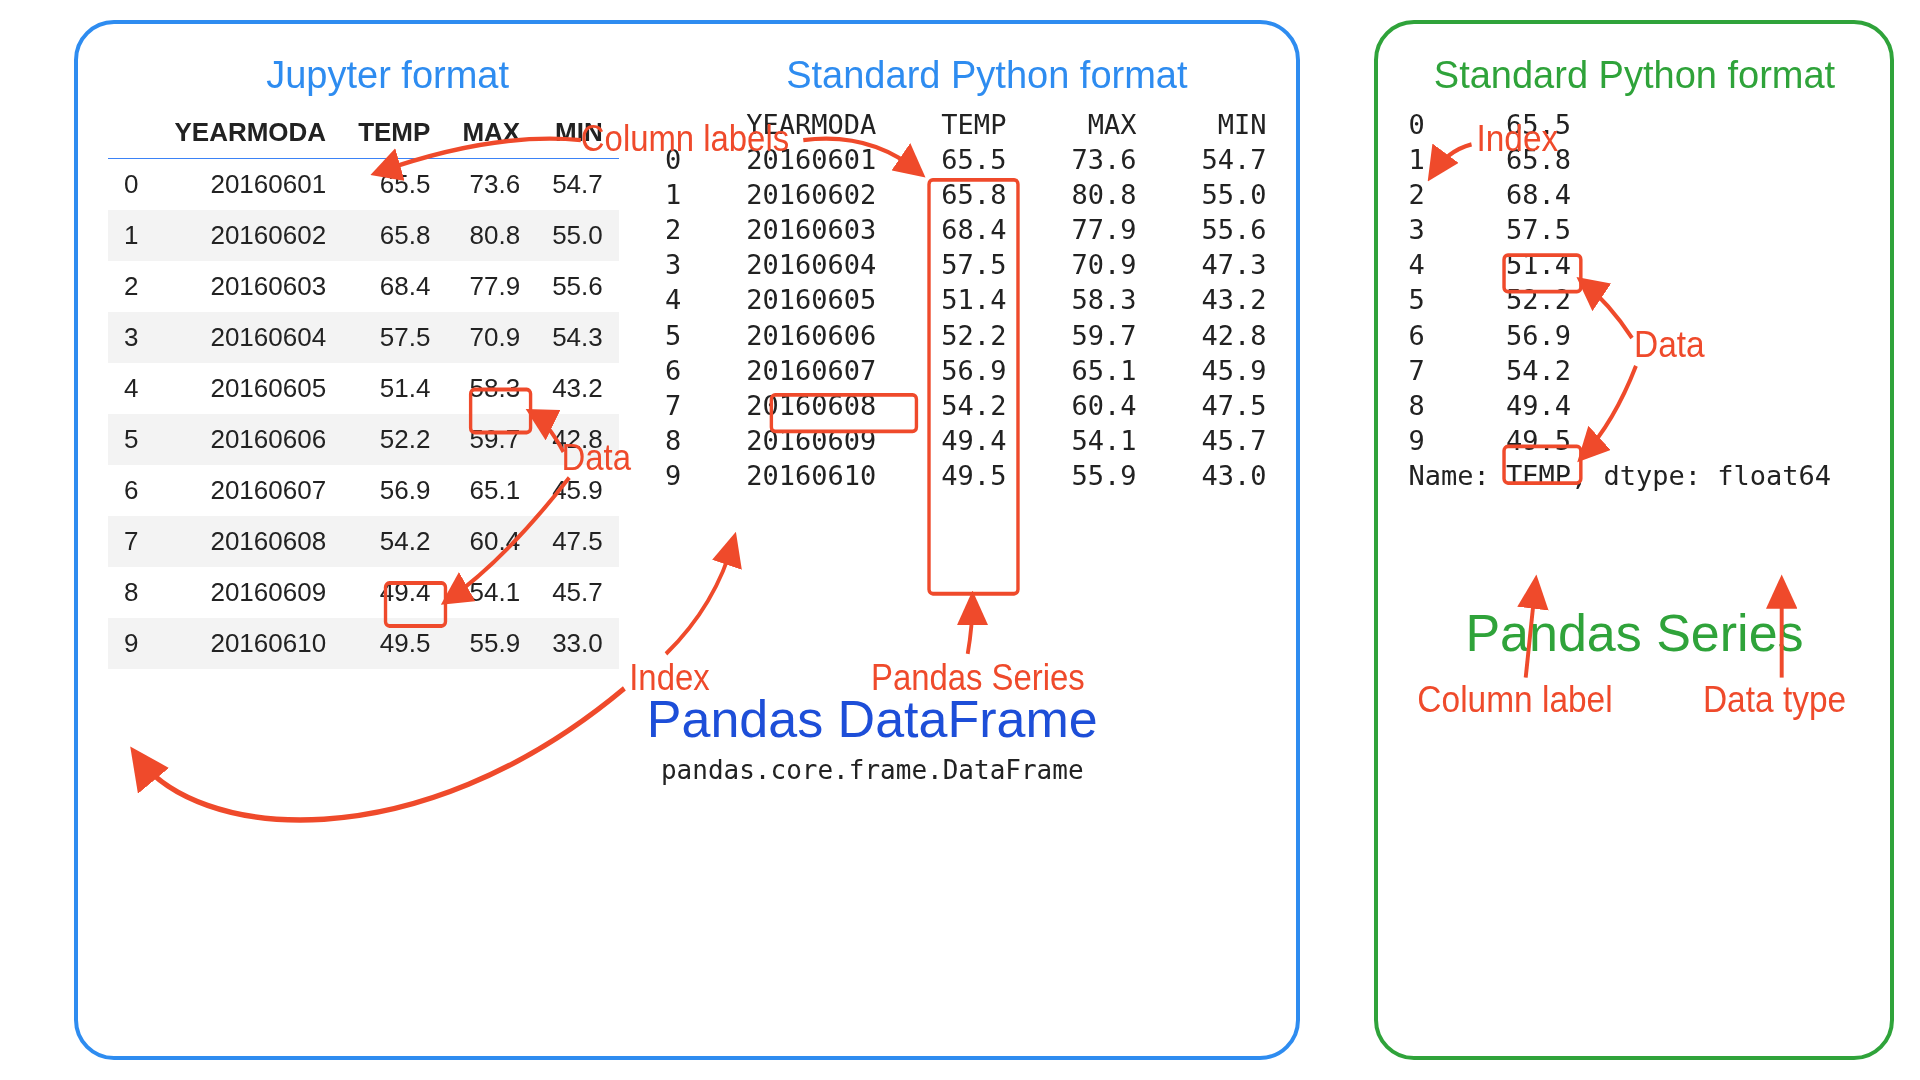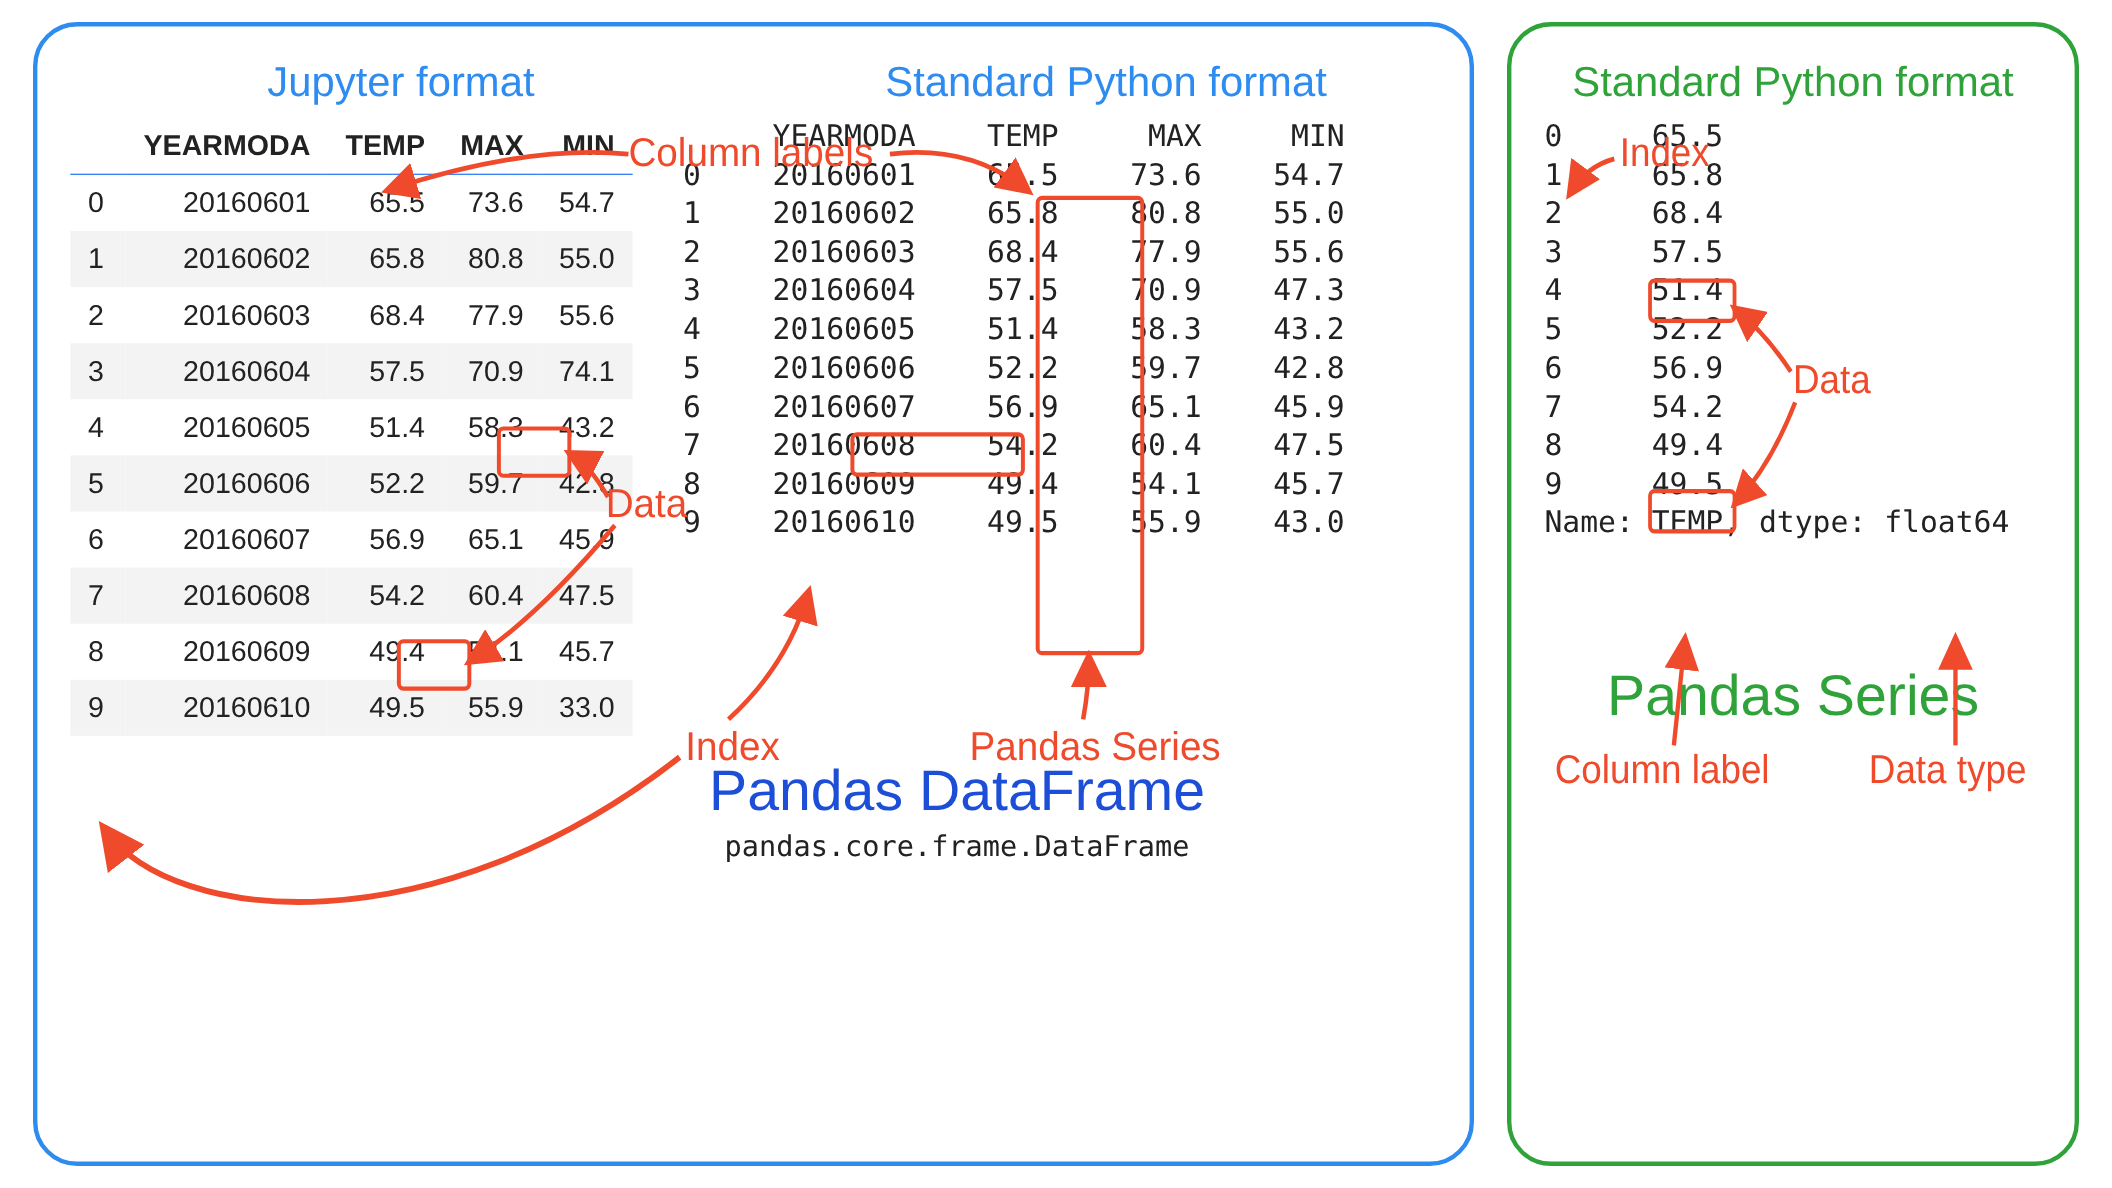--- a/index.html
+++ b/index.html
@@ -9,20 +9,21 @@
     width: 1920px; height: 1080px;
     padding: 20px 30px;
     display: flex;
     gap: 30px;
   }
   .panel {
     border-radius: 40px;
     border: 4px solid;
     position: relative;
     padding: 30px 30px 4px 30px;
+    margin-left: 44px;
   }
   .panel-df   { border-color: #2e8cf0; flex: 1 1 1260px; }
   .panel-ser  { border-color: #2fa33a; flex: 0 0 520px; }
 
   .hdr-blue  { color:#2e8cf0; font-size:38px; font-weight:400; }
   .hdr-green { color:#2fa33a; font-size:38px; font-weight:400; }
 
   .panel-df .top-row { display:flex; gap:40px; margin-bottom:10px;}
   .panel-df .top-row > div { flex:1; text-align:center; }
 
@@ -111,21 +112,21 @@
               <td>20160603</td>
               <td>68.4</td>
               <td>77.9</td>
               <td>55.6</td>
             </tr>
             <tr>
               <th>3</th>
               <td>20160604</td>
               <td>57.5</td>
               <td>70.9</td>
-              <td>74.1</td>
+              <td>54.3</td>
             </tr>
             <tr>
               <th>4</th>
               <td>20160605</td>
               <td>51.4</td>
               <td>58.3</td>
               <td>43.2</td>
             </tr>
             <tr>
               <th>5</th>

